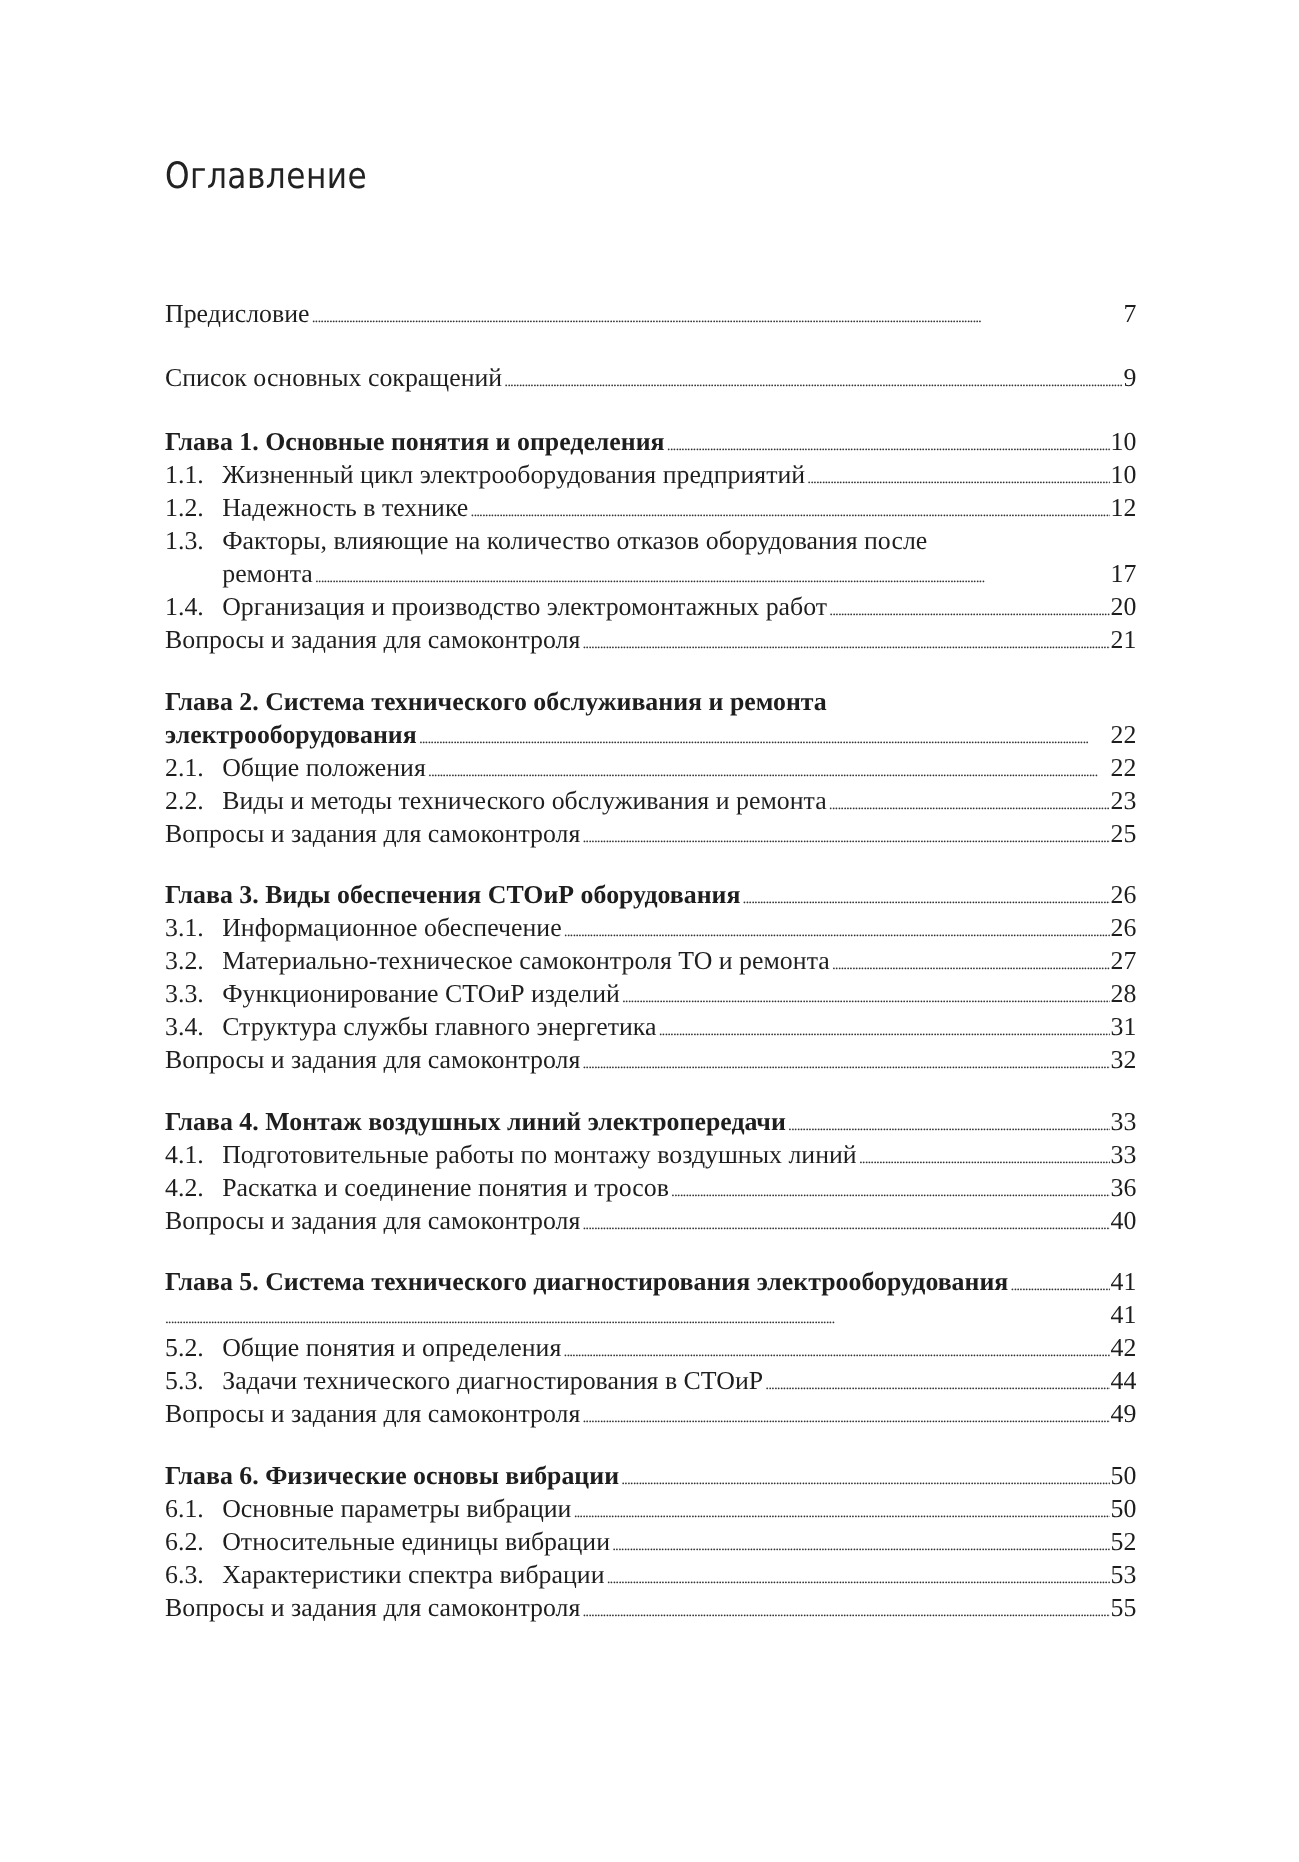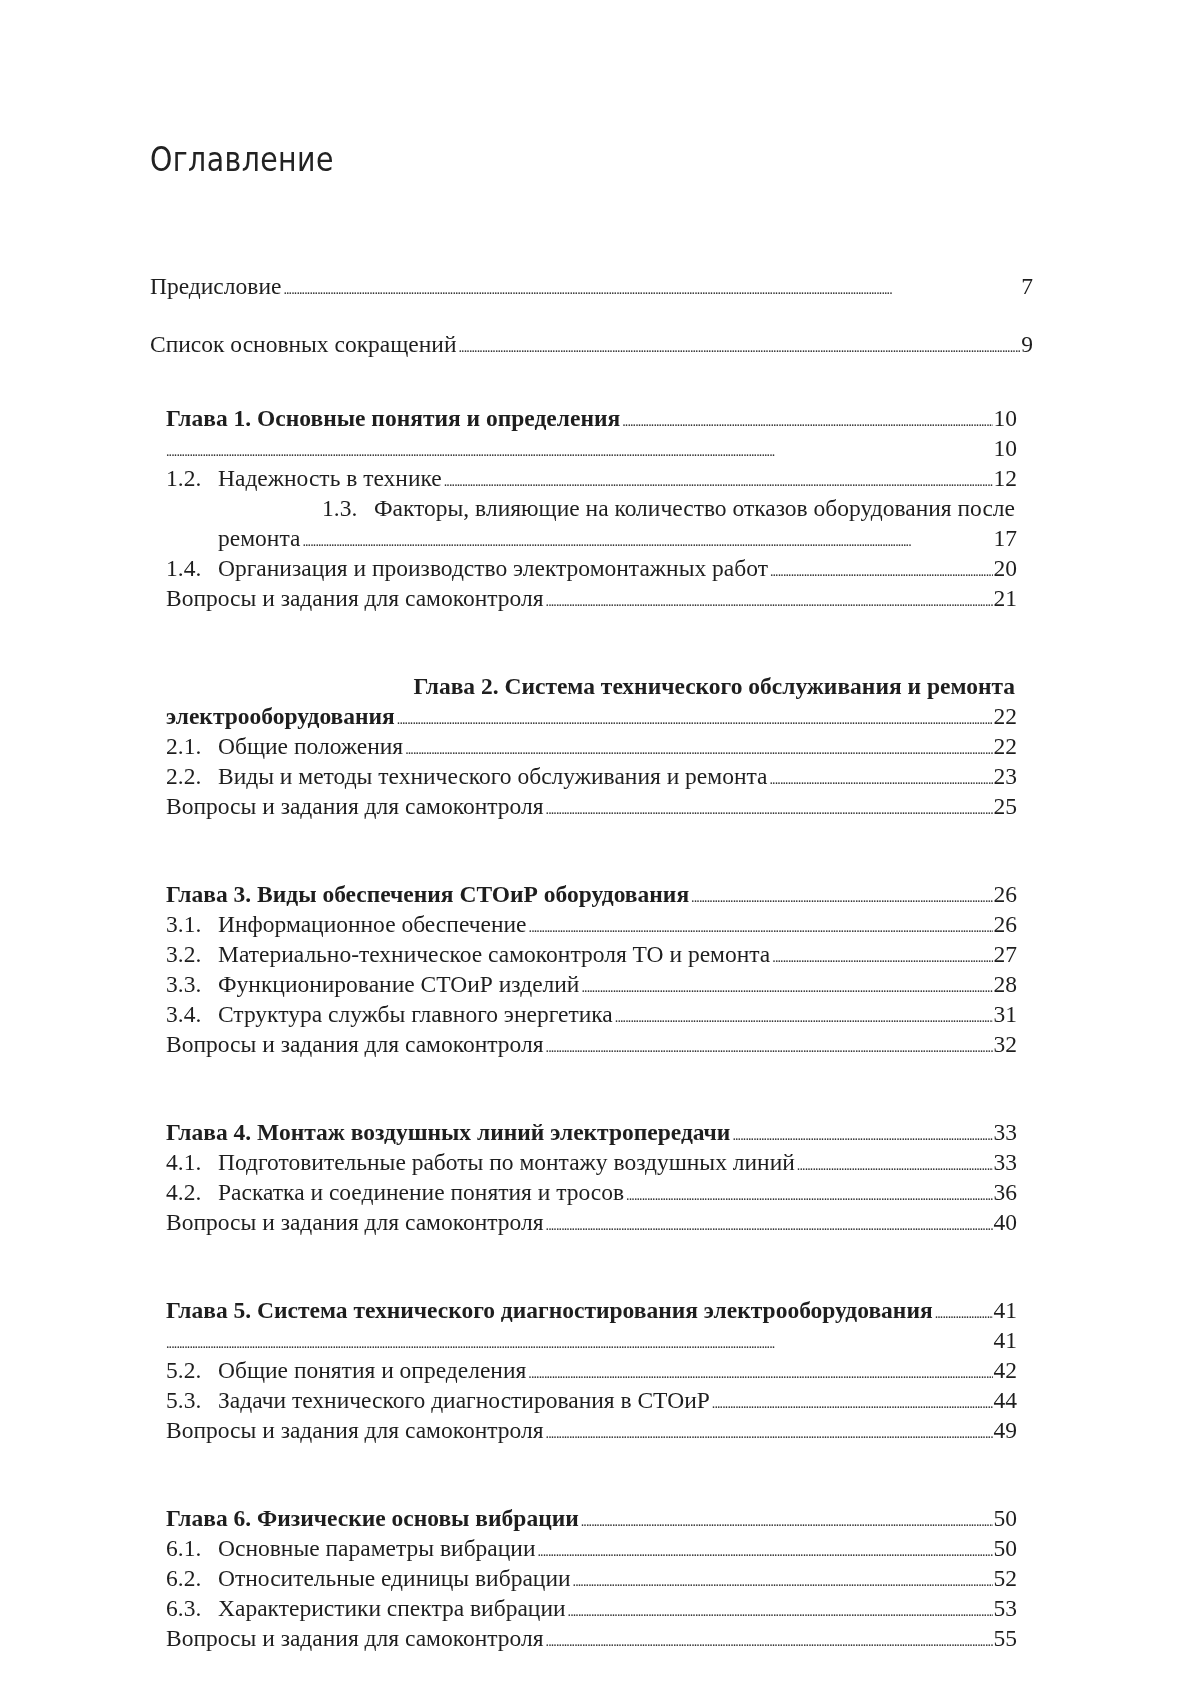--- a/index.html
+++ b/index.html
@@ -36,27 +36,26 @@
     }
     .toc {
       position: absolute;
       left: 0;
       top: 271px;
       width: 883px;
       font-family: "Liberation Serif", serif;
       font-size: 23.5px;
       line-height: 30px;
     }
-    .group { margin: 16px; }
+    .group { margin: 0; }
     .row {
       display: flex;
       align-items: baseline;
       height: 30px;
       white-space: nowrap;
-      justify-content: flex-end;
     }
     .label {
       flex: 0 0 auto;
       padding-right: 2px;
     }
     .num {
       display: inline-block;
       width: 52px;
     }
     .indent { padding-left: 52px; }
@@ -103,20 +102,21 @@
     </div>
     <div class="gap-intro"></div>
 
     <div class="group">
       <div class="row bold">
         <span class="label">Глава 1. Основные понятия и определения</span>
         <span class="leader"></span>
         <span class="page-no">10</span>
       </div>
       <div class="row">
+        <span class="label"><span class="num">1.1.</span><span>Жизненный цикл электрооборудования предприятий</span></span>
         <span class="leader"></span>
         <span class="page-no">10</span>
       </div>
       <div class="row">
         <span class="label"><span class="num">1.2.</span><span>Надежность в технике</span></span>
         <span class="leader"></span>
         <span class="page-no">12</span>
       </div>
       <div class="row">
         <span class="label"><span class="num">1.3.</span><span>Факторы, влияющие на количество отказов оборудования после</span></span>

